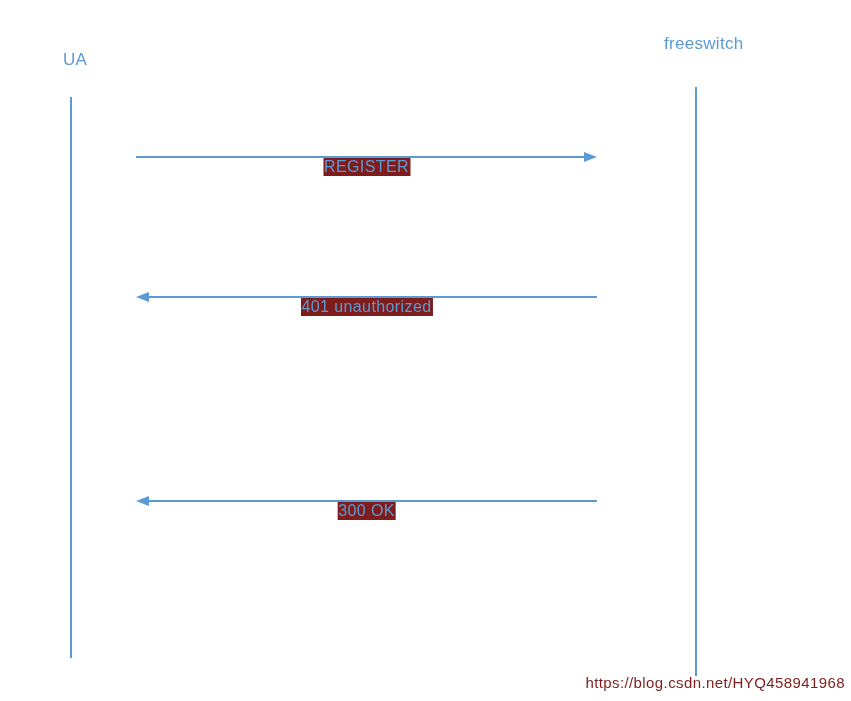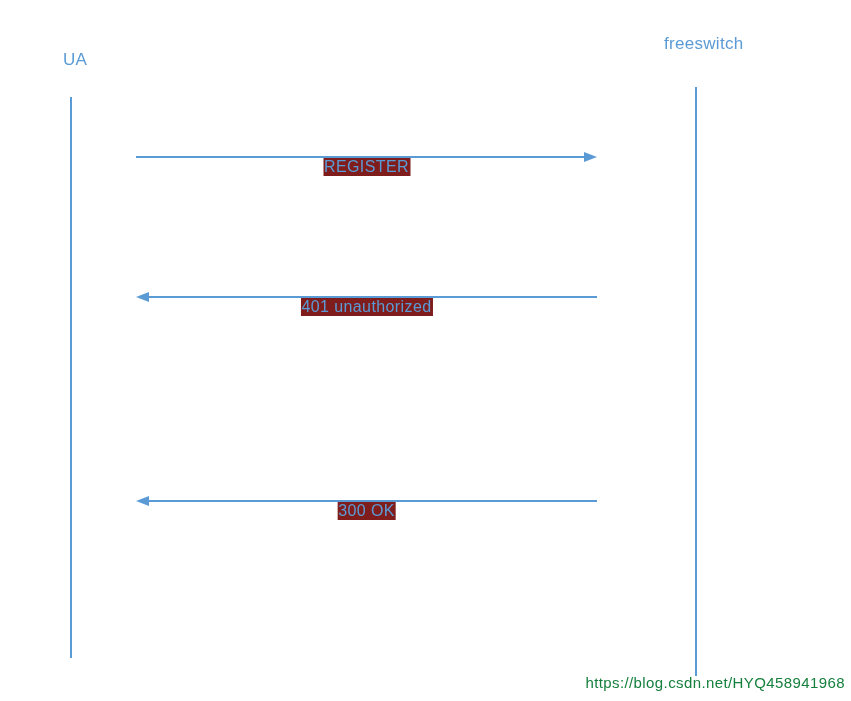--- a/index.html
+++ b/index.html
@@ -77,21 +77,21 @@
 
   .msg-register        { top: 146px; }
   .msg-401             { top: 240px; margin-top: 46px; }
   .msg-register-auth   { top: 366px; }
   .msg-200ok           { top: 490px; }
 
   .watermark {
     position: absolute;
     right: 6px;
     top: 674px;
-    color: #15803d;
+    color: #7f1d1d;
     font-size: 15px;
     letter-spacing: 0.4px;
     white-space: nowrap;
     z-index: 0;
   }
 </style>
 </head>
 <body>
 
 <div class="canvas">

